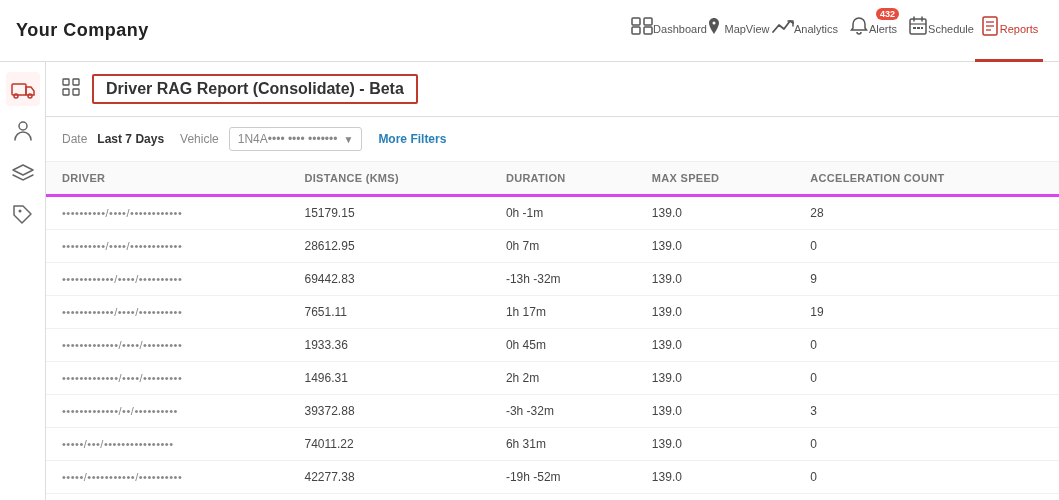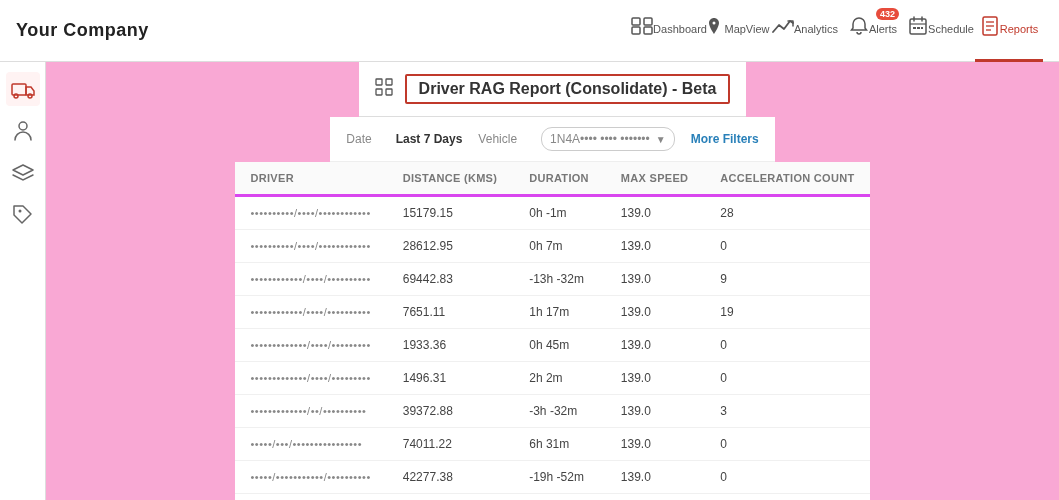--- a/index.html
+++ b/index.html
@@ -84,21 +84,20 @@
     }
     .sidebar-icon.active { background: #fff3f3; color: #c0392b; }
 
     
     .main-content {
       flex: 1;
       display: flex;
       flex-direction: column;
       background: #f9a8d4;
       overflow: hidden;
-      align-items: center;
     }
 
     
     .report-header {
       display: flex;
       align-items: center;
       background: #fff;
       padding: 12px 16px;
       border-bottom: 1px solid #ddd;
       gap: 12px;
@@ -122,36 +121,36 @@
       display: flex;
       align-items: center;
       background: #fff;
       padding: 10px 16px;
       border-bottom: 1px solid #eee;
       gap: 16px;
     }
     .filter-item {
       display: flex;
       align-items: center;
-      gap: 24px;
+      gap: 10px;
     }
     .filter-label {
       color: #888;
       font-size: 12px;
     }
     .filter-value {
       font-size: 12px;
       font-weight: 600;
       color: #333;
     }
     .filter-dropdown {
       display: flex;
       align-items: center;
       border: 1px solid #ccc;
-      border-radius: 11px;
+      border-radius: 3px;
       padding: 4px 8px;
       cursor: pointer;
       background: #fff;
       font-size: 12px;
       color: #333;
       max-width: 220px;
     }
     .filter-dropdown .dropdown-val {
       max-width: 170px;
       overflow: hidden;

